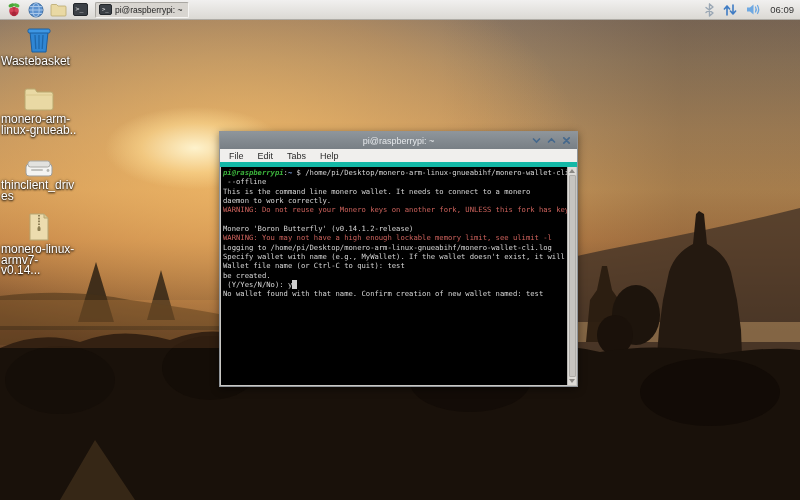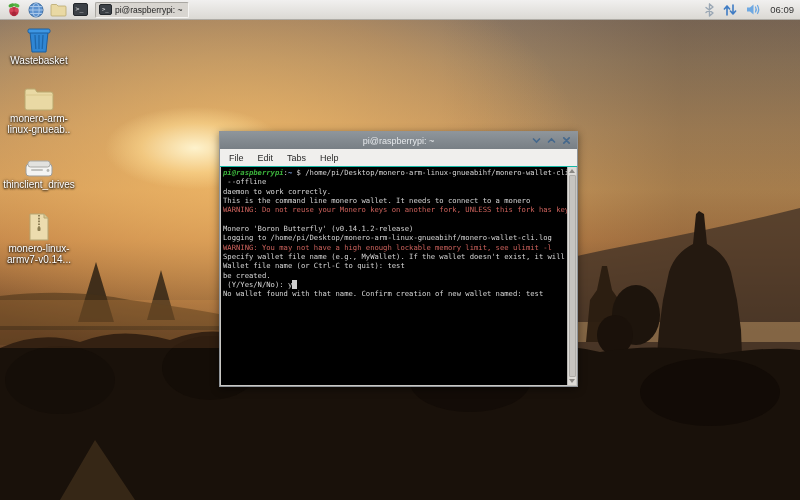--- a/index.html
+++ b/index.html
@@ -31,38 +31,38 @@
     border-radius:2px; padding:0 6px 0 3px; font-size:8.5px; color:#1e1e1e;
   }
   .tray { margin-left:auto; display:flex; align-items:center; gap:9px; }
   .clock { font-size:9.5px; color:#333; }
   .term-glyph { width:15px; height:13px; background:#3c4147; border:1px solid #23272b; border-radius:2px;
     color:#e8e8e8; font-family:"DejaVu Sans Mono", monospace; font-size:6.5px; line-height:11px; text-align:left; padding-left:2px; }
   .term-glyph-sm { width:13px; height:11px; font-size:5.5px; line-height:9px; }
 
   
   .desk-item { position:absolute; left:0; width:78px; display:flex; flex-direction:column; align-items:center; gap:2px; cursor:pointer; z-index:10; }
-  .desk-label { font-size:10px; color:#fff; text-align:center; line-height:10.5px; width:76px;
+  .desk-label { font-size:12px; color:#fff; line-height:10.5px; width:76px;
     text-shadow:0 1px 2px rgba(0,0,0,0.95), 0 0 3px rgba(0,0,0,0.8); overflow-wrap:anywhere; }
 
   
   .window {
     position:absolute; left:219px; top:131px; width:359px; height:256px;
     border:1px solid #8f9499; box-shadow:0 2px 8px rgba(0,0,0,0.45);
     display:flex; flex-direction:column; z-index:20; background:#ececea;
   }
   .titlebar {
     height:17px; background:linear-gradient(#8e959b,#787f85);
     display:flex; align-items:center; position:relative; flex:0 0 17px;
   }
   .title-text { position:absolute; left:0; right:0; text-align:center; font-size:9px; color:#e4e7ea; }
   .win-controls { margin-left:auto; display:flex; gap:5px; padding-right:6px; position:relative; }
   .win-controls span { width:10px; height:10px; display:flex; align-items:center; justify-content:center; cursor:pointer; }
   .menubar {
-    height:18px; flex:0 0 18px; background:#f0efed; border-bottom:1px solid #14b8a6;
+    height:18px; flex:0 0 18px; background:#f0efed; border-bottom:5px solid #14b8a6;
     display:flex; align-items:center; padding-left:2px;
   }
   .menu-item { font-size:9px; color:#2b2b2b; padding:0 7px; cursor:pointer; }
   .term-body { flex:1; display:flex; border:1px solid #c9c7c3; border-top:none; background:#000; }
   .term-output {
     flex:1; background:#000; padding:1px 1px 0 2px; overflow:hidden;
     font-family:"DejaVu Sans Mono", monospace; font-size:7.2px; line-height:9.35px; color:#d6d6d6;
   }
   .tline { white-space:pre; min-height:9.35px; }
   .p-green { color:#3cb43c; font-weight:bold;font-style:italic; }
@@ -220,28 +220,28 @@
   <div class="menubar">
     <span class="menu-item">File</span>
     <span class="menu-item">Edit</span>
     <span class="menu-item">Tabs</span>
     <span class="menu-item">Help</span>
   </div>
   <div class="term-body">
     <div class="term-output">
         <div class="tline"><span class="p-green">pi@raspberrypi</span><span>:</span><span class="p-blue">~</span><span> $ </span><span>/home/pi/Desktop/monero-arm-linux-gnueabihf/monero-wallet-cli</span></div>
         <div class="tline"><span> --offline</span></div>
+        <div class="tline"><span>This is the command line monero wallet. It needs to connect to a monero</span></div>
         <div class="tline"><span>daemon to work correctly.</span></div>
-        <div class="tline"><span>This is the command line monero wallet. It needs to connect to a monero</span></div>
         <div class="tline"><span class="t-red">WARNING: Do not reuse your Monero keys on another fork, UNLESS this fork has key</span></div>
         <div class="tline"><span></span></div>
         <div class="tline"><span>Monero 'Boron Butterfly' (v0.14.1.2-release)</span></div>
+        <div class="tline"><span class="t-red">WARNING: You may not have a high enough lockable memory limit, see ulimit -l</span></div>
         <div class="tline"><span>Logging to /home/pi/Desktop/monero-arm-linux-gnueabihf/monero-wallet-cli.log</span></div>
-        <div class="tline"><span class="t-red">WARNING: You may not have a high enough lockable memory limit, see ulimit -l</span></div>
-        <div class="tline"><span>Specify wallet file name (e.g., MyWallet). If the wallet doesn't exist, it will</span></div>
+        <div class="tline"><span>Specify wallet with name (e.g., MyWallet). If the wallet doesn't exist, it will</span></div>
         <div class="tline"><span>Wallet file name (or Ctrl-C to quit): test</span></div>
         <div class="tline"><span>be created.</span></div>
         <div class="tline"><span> (Y/Yes/N/No): y</span><span class="cursor"></span></div>
         <div class="tline"><span>No wallet found with that name. Confirm creation of new wallet named: test</span></div>
       </div>
     <div class="scrollbar">
       <div class="sb-arrow sb-up"></div>
       <div class="sb-thumb"></div>
       <div class="sb-arrow sb-down"></div>
     </div>

